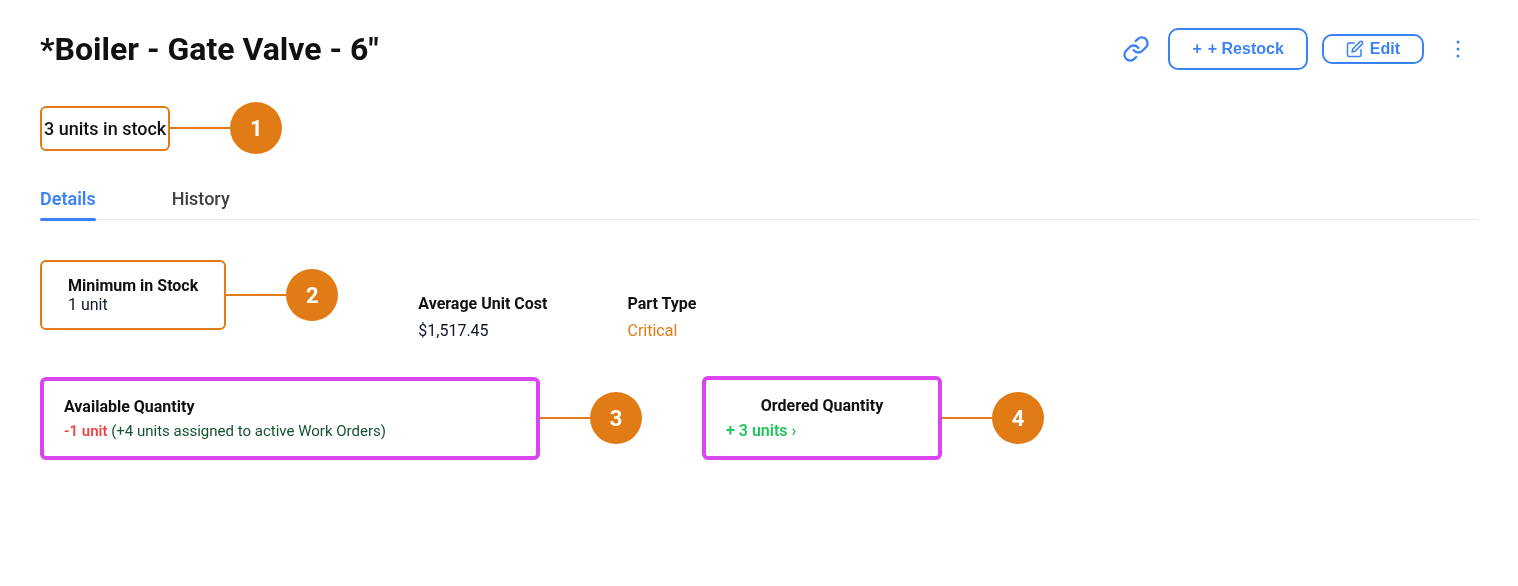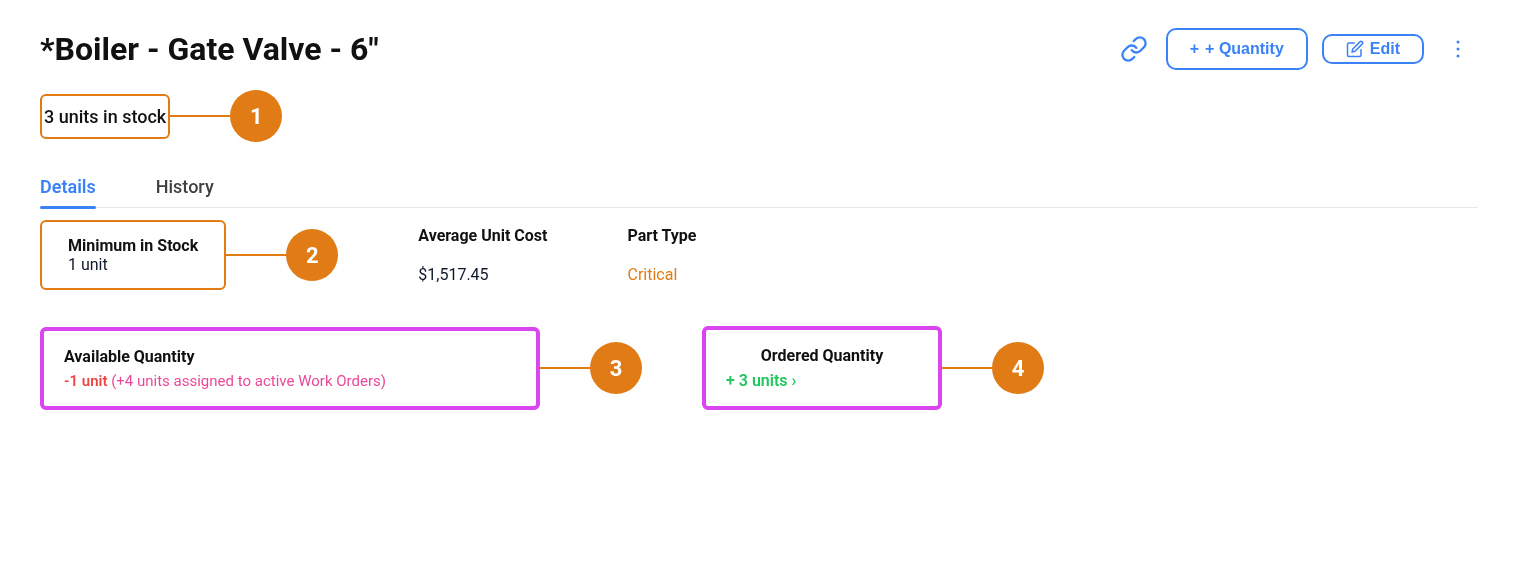--- a/index.html
+++ b/index.html
@@ -14,21 +14,21 @@
 
     .page-container {
       padding: 28px 40px;
     }
 
     
     .header {
       display: flex;
       align-items: center;
       justify-content: space-between;
-      margin-bottom: 20px;
+      margin-bottom: 32px;
     }
 
     .header-title {
       font-size: 32px;
       font-weight: 700;
       color: #111;
     }
 
     .header-actions {
       display: flex;
@@ -128,21 +128,22 @@
       display: flex;
       align-items: center;
       justify-content: center;
       flex-shrink: 0;
     }
 
     
     .tabs {
       display: flex;
       border-bottom: 1.5px solid #e5e7eb;
-      margin-bottom: 12px;
+      margin-bottom: 40px;
+      gap: 16px;
     }
 
     .tab {
       font-size: 18px;
       font-weight: 500;
       padding: 10px 0;
       margin-right: 60px;
       cursor: pointer;
       position: relative;
       color: #404040;
@@ -160,21 +161,22 @@
       left: 0;
       right: 0;
       height: 3px;
       background: #3b82f6;
       border-radius: 2px;
     }
 
     .detail-item {
       display: flex;
       flex-direction: column;
-      gap: 20px;
+      gap: 8px;
+      margin-top: 28px;
     }
 
     .detail-label {
       font-size: 16px;
       font-weight: 700;
       color: #111;
     }
 
     .detail-value {
       font-size: 16px;
@@ -208,21 +210,21 @@
     .card-box-value.available-negative {
       font-size: 15px;
     }
 
     .available-negative .negative {
       color: #ef4444;
       font-weight: 600;
     }
 
     .available-negative .assigned {
-      color: #ec4899;
+      color: #14532d;
       margin-top: 11px;
     }
 
     .ordered-positive {
       color: #22c55e;
       font-weight: 600;
       display: flex;
       align-items: center;
       gap: 4px;
       font-size: 16px;
@@ -279,21 +281,21 @@
     <h1 class="header-title">*Boiler - Gate Valve - 6"</h1>
     <div class="header-actions">
       <button class="link-icon-btn">
         <svg width="28" height="28" viewBox="0 0 24 24" fill="none" stroke="#3b82f6" stroke-width="2" stroke-linecap="round" stroke-linejoin="round">
           <path d="M10 13a5 5 0 0 0 7.54.54l3-3a5 5 0 0 0-7.07-7.07l-1.72 1.71"></path>
           <path d="M14 11a5 5 0 0 0-7.54-.54l-3 3a5 5 0 0 0 7.07 7.07l1.71-1.71"></path>
         </svg>
       </button>
       <button class="btn-restock">
         <span>+</span>
-        <span>+ Quantity</span>
+        <span>+ Restock</span>
       </button>
       <button class="btn-edit">
         <svg width="18" height="18" viewBox="0 0 24 24" fill="none" stroke="#3b82f6" stroke-width="2" stroke-linecap="round" stroke-linejoin="round">
           <path d="M11 4H4a2 2 0 0 0-2 2v14a2 2 0 0 0 2 2h14a2 2 0 0 0 2-2v-7"></path>
           <path d="M18.5 2.5a2.121 2.121 0 0 1 3 3L12 15l-4 1 1-4 9.5-9.5z"></path>
         </svg>
         <span>Edit</span>
       </button>
       <button class="more-btn">
         <svg width="24" height="24" viewBox="0 0 24 24" fill="#3b82f6">

